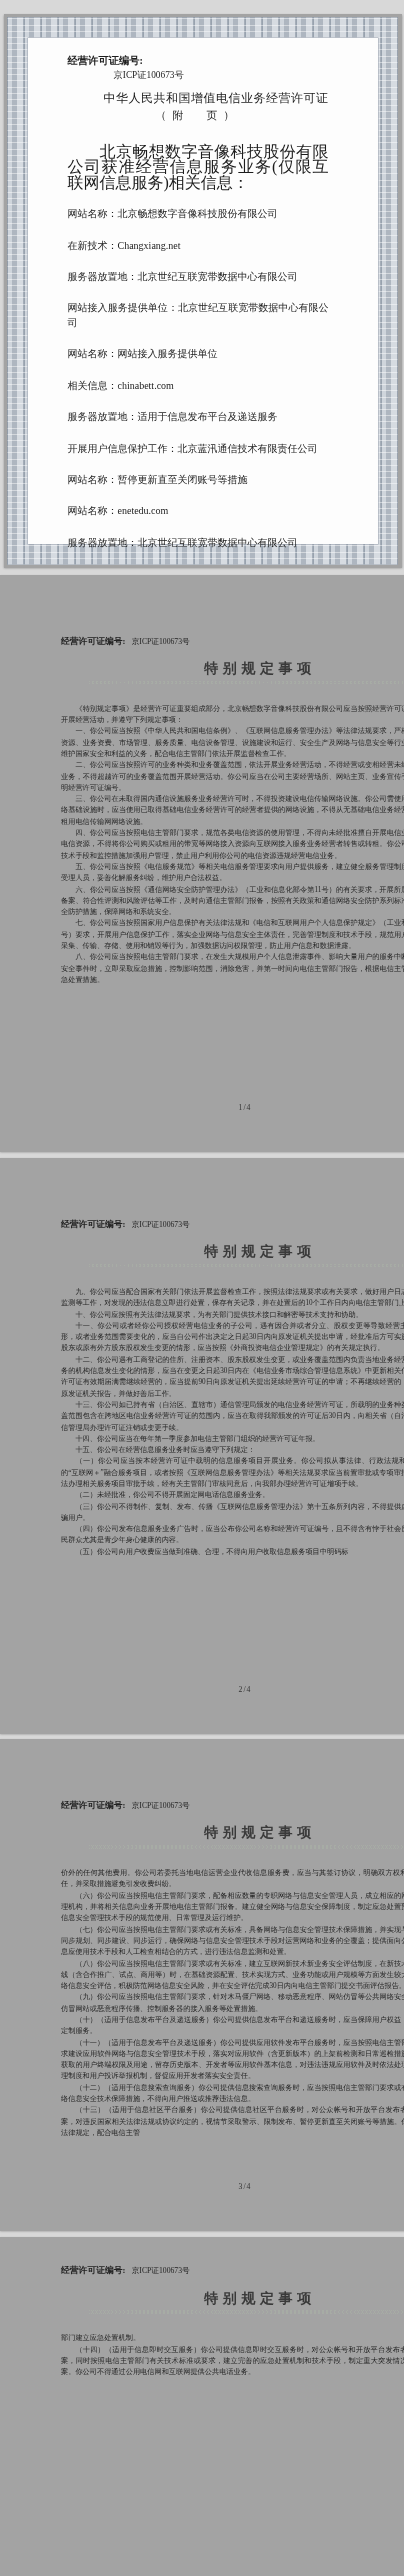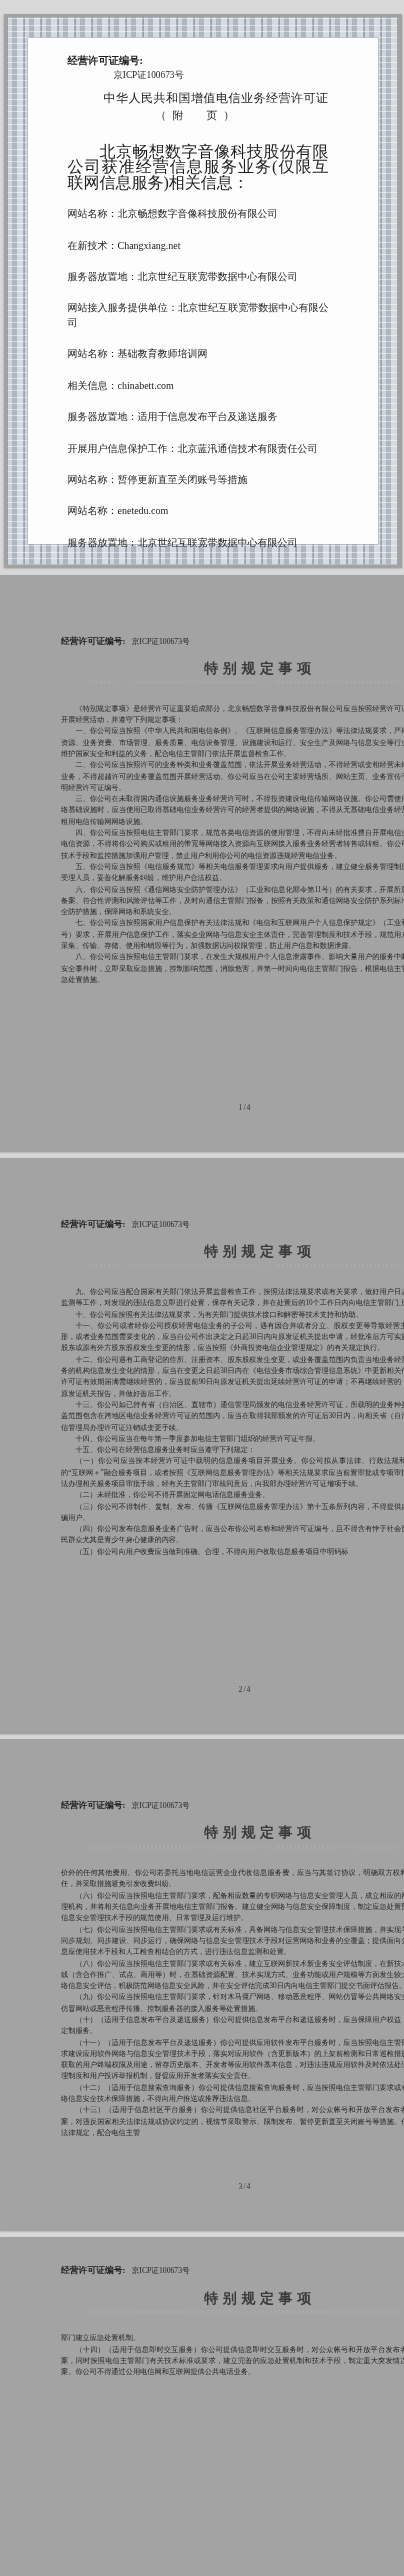--- a/index.html
+++ b/index.html
@@ -57,21 +57,21 @@
         <span class="lic-label">经营许可证编号:</span>
         <div class="lic-no">京ICP证100673号</div>
       </div>
       <h1>中华人民共和国增值电信业务经营许可证</h1>
       <div class="subtitle">（附　页）</div>
       <p class="intro">北京畅想数字音像科技股份有限公司获准经营信息服务业务(仅限互联网信息服务)相关信息：</p>
       <p class="entry">网站名称：北京畅想数字音像科技股份有限公司</p>
       <p class="entry">在新技术：Changxiang.net</p>
       <p class="entry">服务器放置地：北京世纪互联宽带数据中心有限公司</p>
       <p class="entry">网站接入服务提供单位：北京世纪互联宽带数据中心有限公司</p>
-      <p class="entry">网站名称：基础教育教师培训网</p>
+      <p class="entry">网站名称：网站接入服务提供单位</p>
       <p class="entry">相关信息：chinabett.com</p>
       <p class="entry">服务器放置地：适用于信息发布平台及递送服务</p>
       <p class="entry">开展用户信息保护工作：北京蓝汛通信技术有限责任公司</p>
       <p class="entry">网站名称：暂停更新直至关闭账号等措施</p>
       <p class="entry">网站名称：enetedu.com</p>
       <p class="entry">服务器放置地：北京世纪互联宽带数据中心有限公司</p>
       <p class="entry">网站接入服务提供单位：北京世纪互联宽带数据中心有限公司</p>
     </div>
   </section>
 

